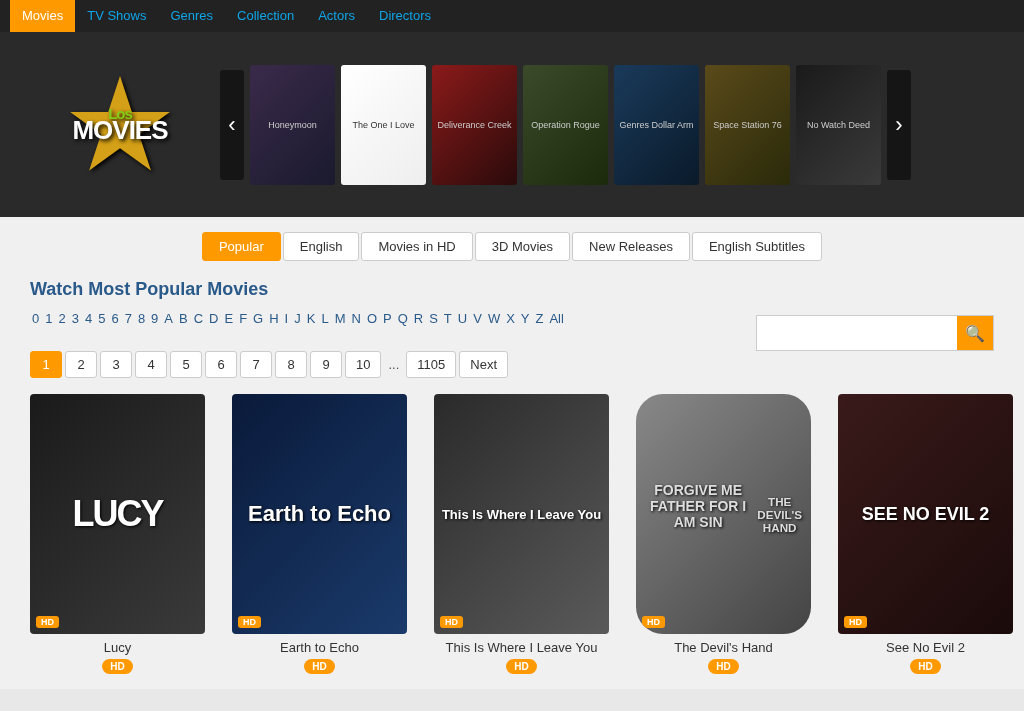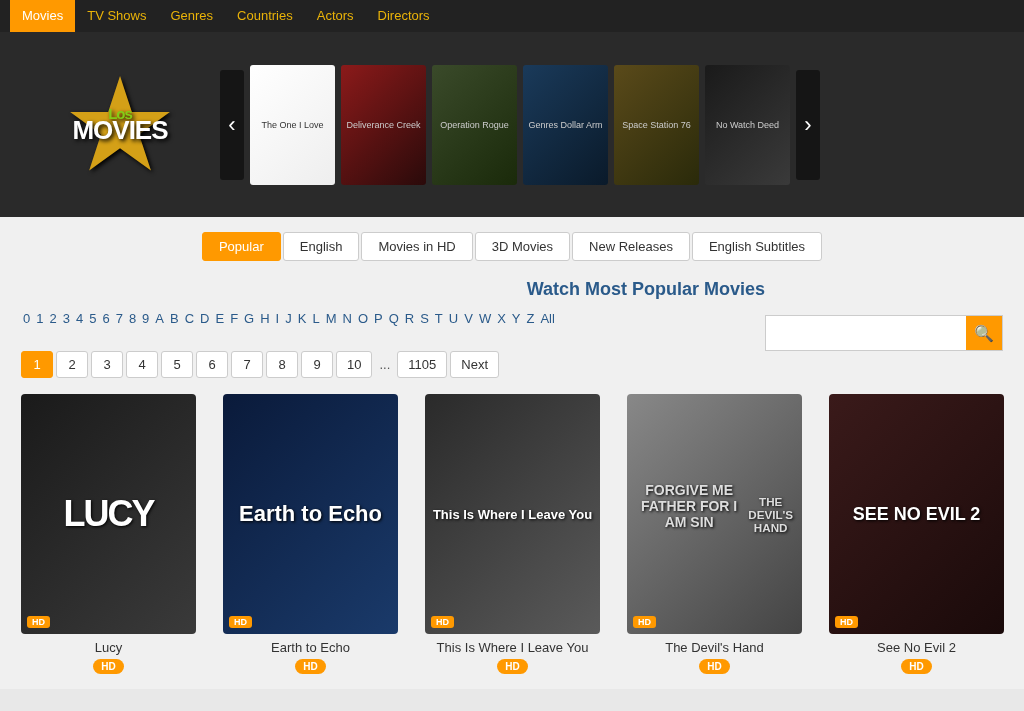--- a/index.html
+++ b/index.html
@@ -1,20 +1,20 @@
 <!DOCTYPE html>
 <html><head>
   <meta charset="utf-8">
   <style>
     * { margin: 0; padding: 0; box-sizing: border-box; }
     body { font-family: Arial, sans-serif; background: #e8e8e8; width: 1024px; min-height: 711px; overflow-x: hidden; }
 
     
     nav { background: #222; height: 32px; display: flex; align-items: center; padding: 0 10px; }
-    nav a { color: #eab308; text-decoration: none; font-size: 13px; padding: 0 12px; line-height: 32px; cursor: pointer; }
+    nav a { color: #0ea5e9; text-decoration: none; font-size: 13px; padding: 0 12px; line-height: 32px; cursor: pointer; }
     nav a.active { background: #f90; color: #fff; }
 
     
     .hero { background: #2a2a2a; display: flex; align-items: center; padding: 10px 20px; height: 185px; }
     .logo-wrap { width: 200px; flex-shrink: 0; display: flex; align-items: center; justify-content: center; }
     .logo-star { position: relative; width: 160px; height: 150px; display: flex; align-items: center; justify-content: center; }
     .star-shape { font-size: 130px; color: #d4a017; line-height: 1; text-shadow: 2px 2px 4px #000; }
     .logo-text { position: absolute; color: #fff; font-size: 26px; font-weight: 900; text-shadow: 2px 2px 4px #000; letter-spacing: -1px; line-height: 1; text-align: center; }
     .logo-text .los { font-size: 15px; font-weight: 700; color: #84cc16; display: block; margin-bottom: -4px; }
 
@@ -28,21 +28,21 @@
     
     .p1 { background: linear-gradient(135deg, #3a2a4a, #1a1a2e); }
     .p2 { background: linear-gradient(135deg, #fff, #eee); }
     .p3 { background: linear-gradient(135deg, #8b1a1a, #2a0a0a); }
     .p4 { background: linear-gradient(135deg, #3a4a2a, #1a2a0a); }
     .p5 { background: linear-gradient(135deg, #1a3a5a, #0a1a2a); }
     .p6 { background: linear-gradient(135deg, #5a4a1a, #2a2a0a); }
     .p7 { background: linear-gradient(135deg, #1a1a1a, #3a3a3a); }
 
     
-    .main { background: #f0f0f0; padding: 15px 21px; }
+    .main { background: #f0f0f0; padding: 15px 30px; }
 
     
     .tabs { display: flex; justify-content: center; gap: 2px; margin-bottom: 18px; }
     .tab { padding: 6px 16px; border: 1px solid #ccc; background: #fff; color: #333; font-size: 13px; cursor: pointer; border-radius: 3px; }
     .tab.active { background: #f90; color: #fff; border-color: #f90; }
 
     
     .section-title { font-size: 18px; color: #2a5a8a; font-weight: bold; margin-bottom: 10px; }
 
     
@@ -59,54 +59,57 @@
     .page-dots { padding: 5px 4px; color: #555; font-size: 13px; }
 
     
     .movie-grid { display: flex; gap: 27px; flex-wrap: nowrap; }
     .movie-card { width: 175px; cursor: pointer; }
     .movie-poster { width: 175px; height: 240px; border-radius: 4px; overflow: hidden; position: relative; }
     .movie-poster-bg { width: 100%; height: 100%; display: flex; align-items: center; justify-content: center; font-size: 13px; color: #fff; text-align: center; padding: 6px; font-weight: bold; text-shadow: 1px 1px 3px #000; }
     .mp1 { background: linear-gradient(135deg, #1a1a1a, #3a3a3a); }
     .mp2 { background: linear-gradient(135deg, #0a1a3a, #1a3a6a); }
     .mp3 { background: linear-gradient(135deg, #2a2a2a, #5a5a5a); }
-    .mp4 { background: linear-gradient(135deg, #888, #444); }
+    .mp4 { background: linear-gradient(135deg, #888, #444); border-radius: 27px; }
     .mp5 { background: linear-gradient(135deg, #3a1a1a, #1a0a0a); }
 
     .hd-badge { position: absolute; bottom: 6px; left: 6px; background: #f90; color: #fff; font-size: 9px; font-weight: bold; padding: 1px 5px; border-radius: 3px; }
     .movie-title { text-align: center; font-size: 13px; color: #333; margin-top: 6px; margin-bottom: 4px; }
     .movie-hd-wrap { display: flex; justify-content: center; }
     .movie-hd-tag { background: #f90; color: #fff; font-size: 10px; font-weight: bold; padding: 2px 8px; border-radius: 10px; }
   </style>
 </head>
 <body>
 
 <nav>
   <a class="active">Movies</a>
   <a>TV Shows</a>
   <a>Genres</a>
-  <a>Countries</a>
+  <a>Collection</a>
   <a>Actors</a>
   <a>Directors</a>
 </nav>
 
 <div class="hero">
   <div class="logo-wrap">
     <div class="logo-star">
       <span class="star-shape">★</span>
       <div class="logo-text">
         <span class="los">Los</span>
         <span>MOVIES</span>
       </div>
     </div>
   </div>
 
   <div class="carousel-wrap">
     <button class="carousel-btn">‹</button>
     <div class="carousel-items">
+      <div class="carousel-item p1">
+        <div class="movie-poster-placeholder">Honeymoon</div>
+      </div>
       <div class="carousel-item p2">
         <div class="movie-poster-placeholder" style="color:#333">The One I Love</div>
       </div>
       <div class="carousel-item p3">
         <div class="movie-poster-placeholder">Deliverance Creek</div>
       </div>
       <div class="carousel-item p4">
         <div class="movie-poster-placeholder">Operation Rogue</div>
       </div>
       <div class="carousel-item p5">
@@ -128,21 +131,21 @@
   <div class="tabs">
     <button class="tab active">Popular</button>
     <button class="tab">English</button>
     <button class="tab">Movies in HD</button>
     <button class="tab">3D Movies</button>
     <button class="tab">New Releases</button>
     <button class="tab">English Subtitles</button>
   </div>
 
   <div style="display:flex; justify-content:space-between; align-items:flex-start;">
-    <div style="flex:1;text-align:right;">
+    <div style="flex:1;">
       <div class="section-title">Watch Most Popular Movies</div>
       <div class="alphabet">
         <a class="alpha-link">0</a>
         <a class="alpha-link">1</a>
         <a class="alpha-link">2</a>
         <a class="alpha-link">3</a>
         <a class="alpha-link">4</a>
         <a class="alpha-link">5</a>
         <a class="alpha-link">6</a>
         <a class="alpha-link">7</a>

